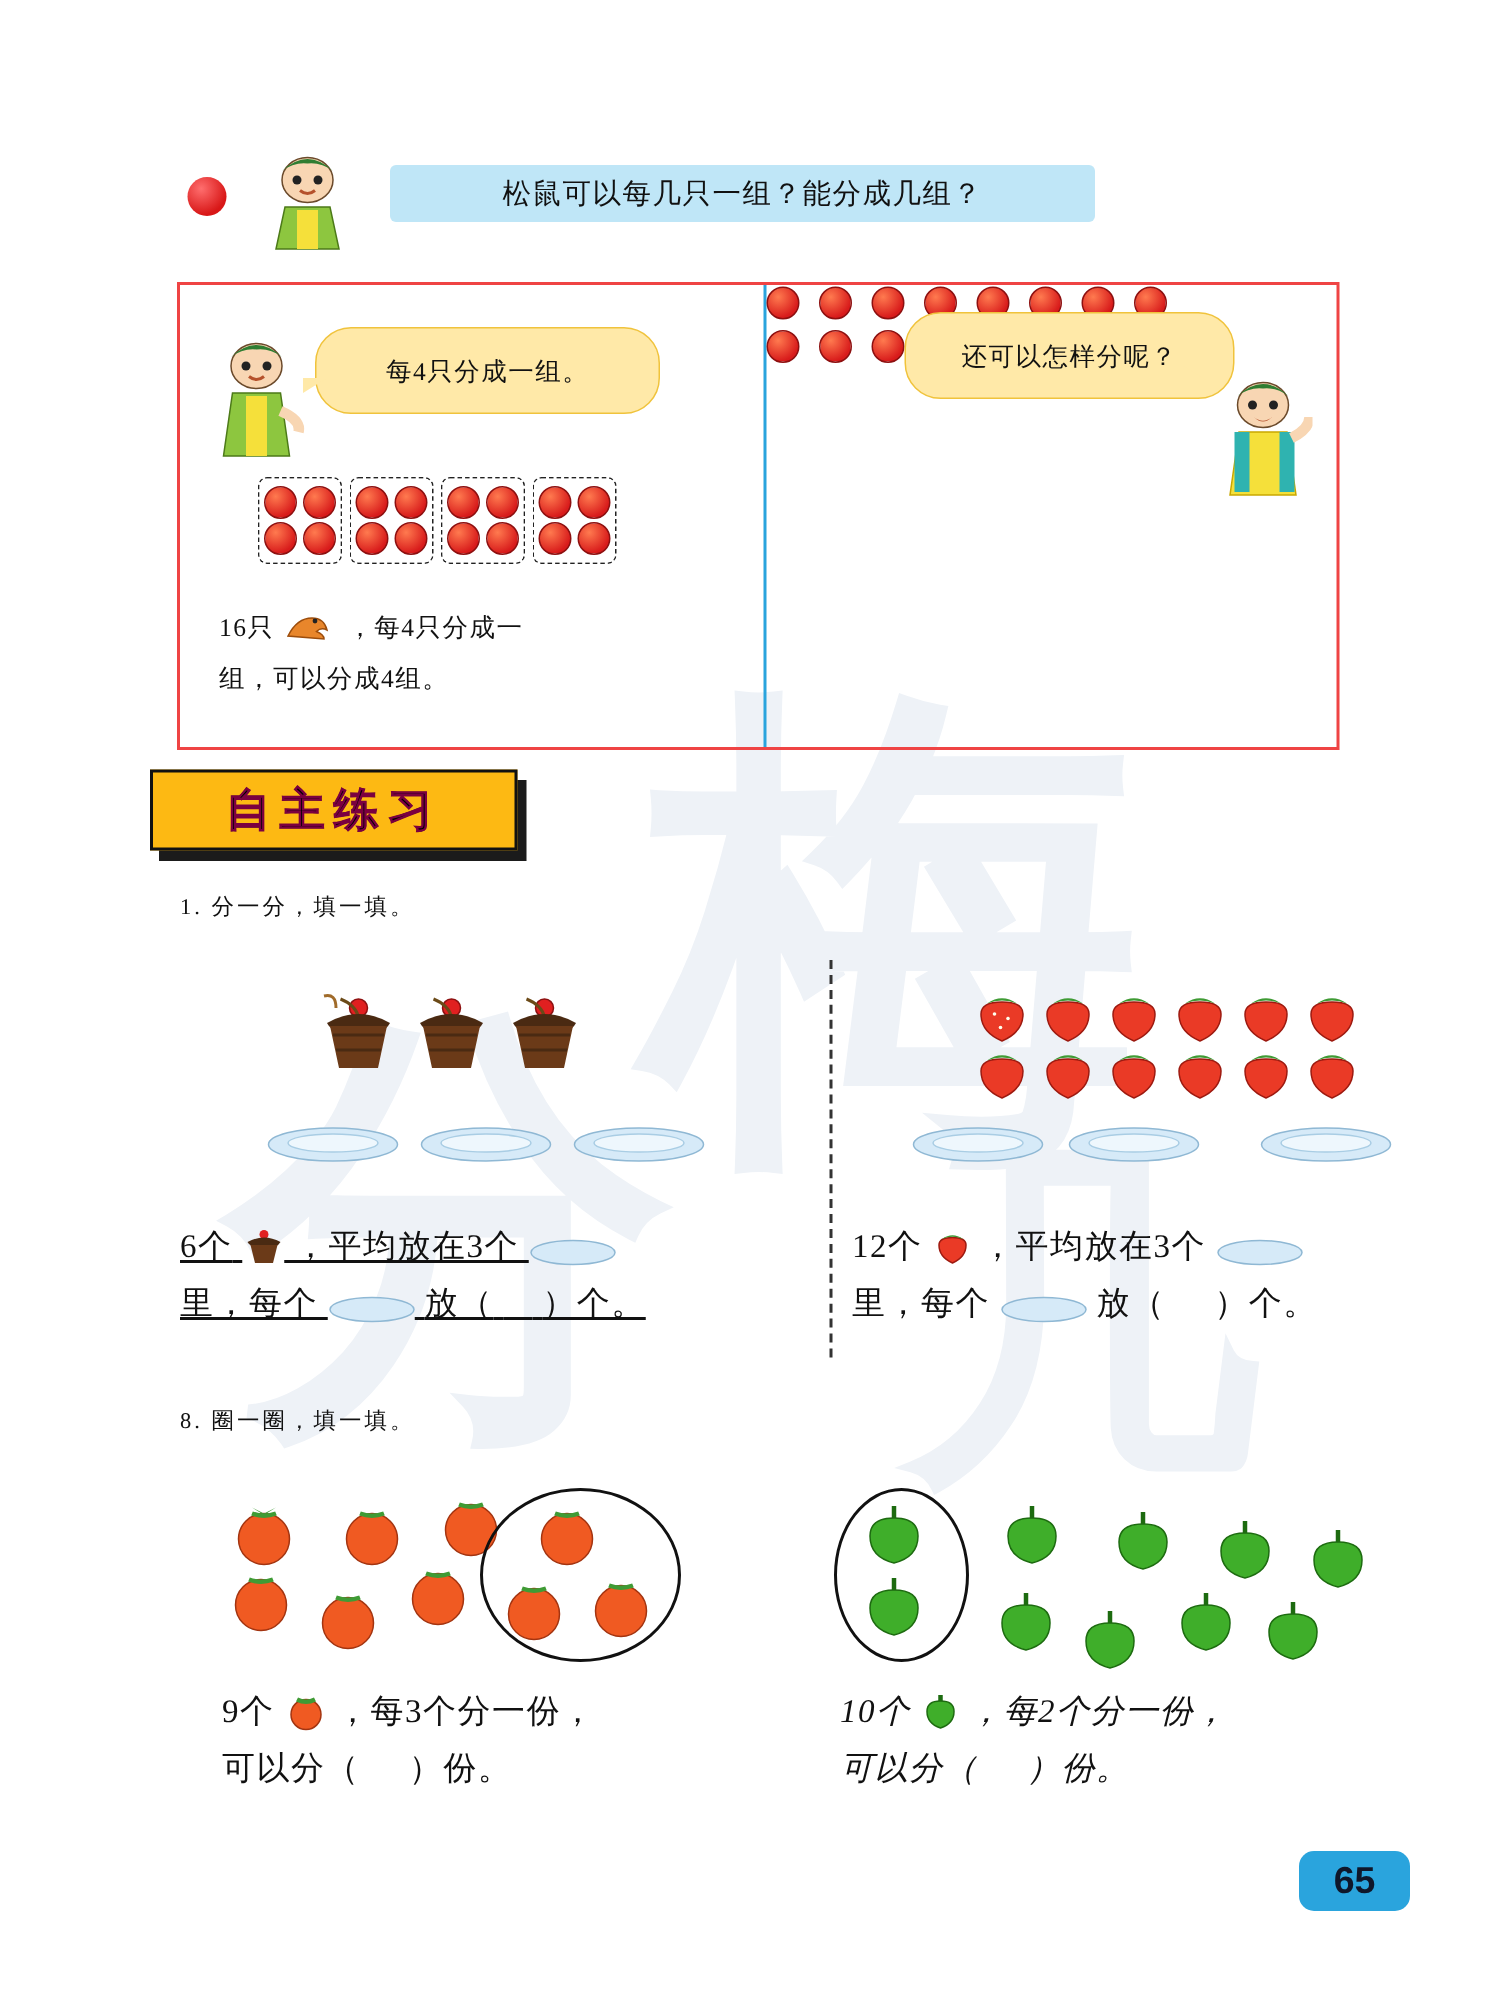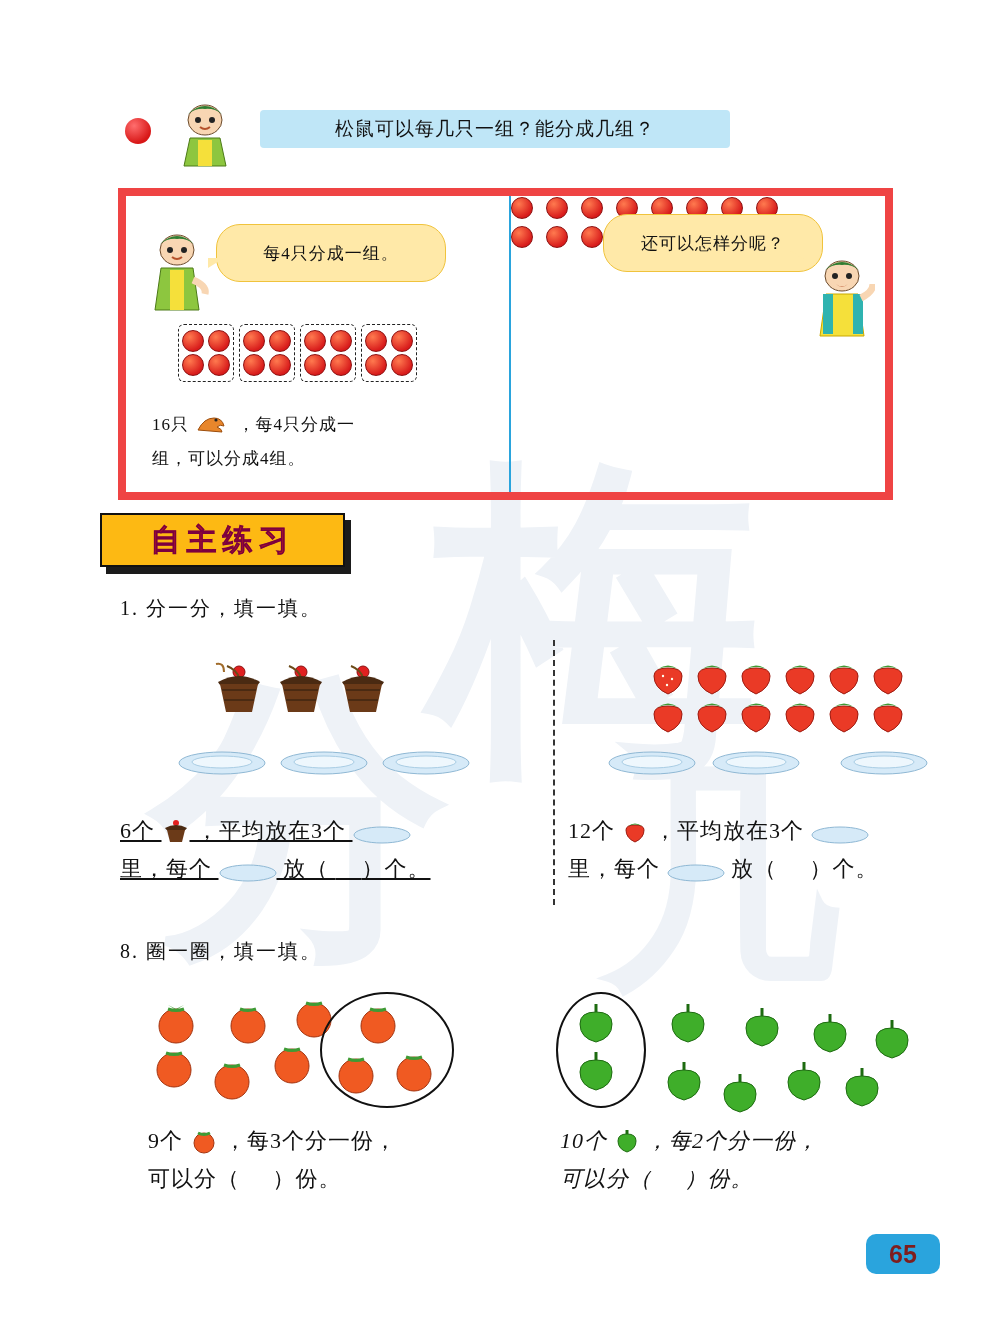--- a/index.html
+++ b/index.html
@@ -28,21 +28,21 @@
   .speech-top {
     position:absolute; left:150px; top:10px; width:470px; height:38px;
     background:#bfe6f7; border-radius:4px;
     display:flex; align-items:center; justify-content:center;
     font-size:19px; color:#111; letter-spacing:1px;
   }
 
   
   #panels {
     position:absolute; left:118px; top:188px; width:775px; height:312px;
-    border:8px solid #ef4444; box-sizing:border-box; display:flex;
+    border:2px solid #ef4444; box-sizing:border-box; display:flex;
   }
   .panel { position:relative; box-sizing:border-box; height:100%; }
   .panel.left { width:392px; border-right:2px solid #2aa4dd; }
   .panel.right { width:381px; }
 
   .bubble {
     position:absolute; background:#ffe9a8; border:1px solid #f0c33c;
     border-radius:50%/50%; display:flex; align-items:center; justify-content:center;
     font-size:17px; color:#111; letter-spacing:1px; padding:6px 14px;
   }
@@ -89,25 +89,25 @@
   #section-title .shadow {
     position:absolute; left:6px; top:7px; width:100%; height:100%; background:#1b1b1b;
   }
   #section-title .plate {
     position:absolute; left:0; top:0; width:100%; height:100%;
     background:#fdb913; border:2px solid #111; box-sizing:border-box;
     display:flex; align-items:center; justify-content:center;
   }
   #section-title .txt {
     font-size:30px; font-weight:bold; letter-spacing:6px;
-    color:#b91c1c; -webkit-text-stroke:0.6px #7b0040;
-  }
-
-  
-  .ex-head { position:absolute; font-size:20px; color:#111; letter-spacing:2px; }
+    color:#000000; -webkit-text-stroke:0.6px #7b0040;
+  }
+
+  
+  .ex-head { position:absolute; font-size:15px; color:#111; letter-spacing:2px; }
   #ex1-head { left:120px; top:595px; }
   #ex2-head { left:120px; top:938px; }
 
   .divider-dash {
     position:absolute; left:553px; top:640px; height:265px; width:0;
     border-left:2px dashed #333;
   }
 
   
   .cupcake { position:absolute; width:58px; height:56px; }
@@ -123,21 +123,21 @@
   #q1l { left:120px; top:812px; width:420px;text-decoration:underline; }
   #q1r { left:568px; top:812px; width:400px; }
   #q2l { left:148px; top:1122px; width:400px; }
   #q2r { left:560px; top:1122px; width:400px;font-style:italic; }
 
   .inline-ico { display:inline-block; vertical-align:-6px; }
 
   
   #page-num {
     position:absolute; right:60px; bottom:62px; width:74px; height:40px;
-    background:#2aa4dd; border-radius:10px; color:#7f1d1d;
+    background:#2aa4dd; border-radius:10px; color:#0f172a;
     display:flex; align-items:center; justify-content:center;
     font-size:25px; font-weight:bold; font-family:"Liberation Sans", sans-serif;
   }
 </style>
 </head>
 <body>
 
 <div class="watermark wm1">梅</div>
 <div class="watermark wm2">分</div>
 <div class="watermark wm3">几</div>

